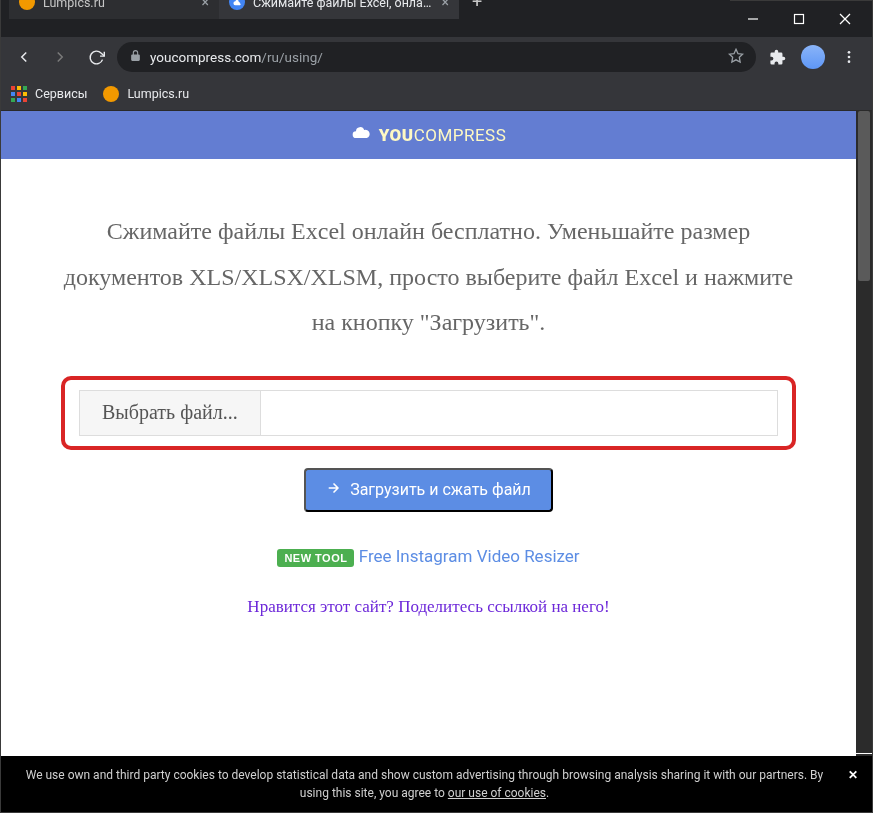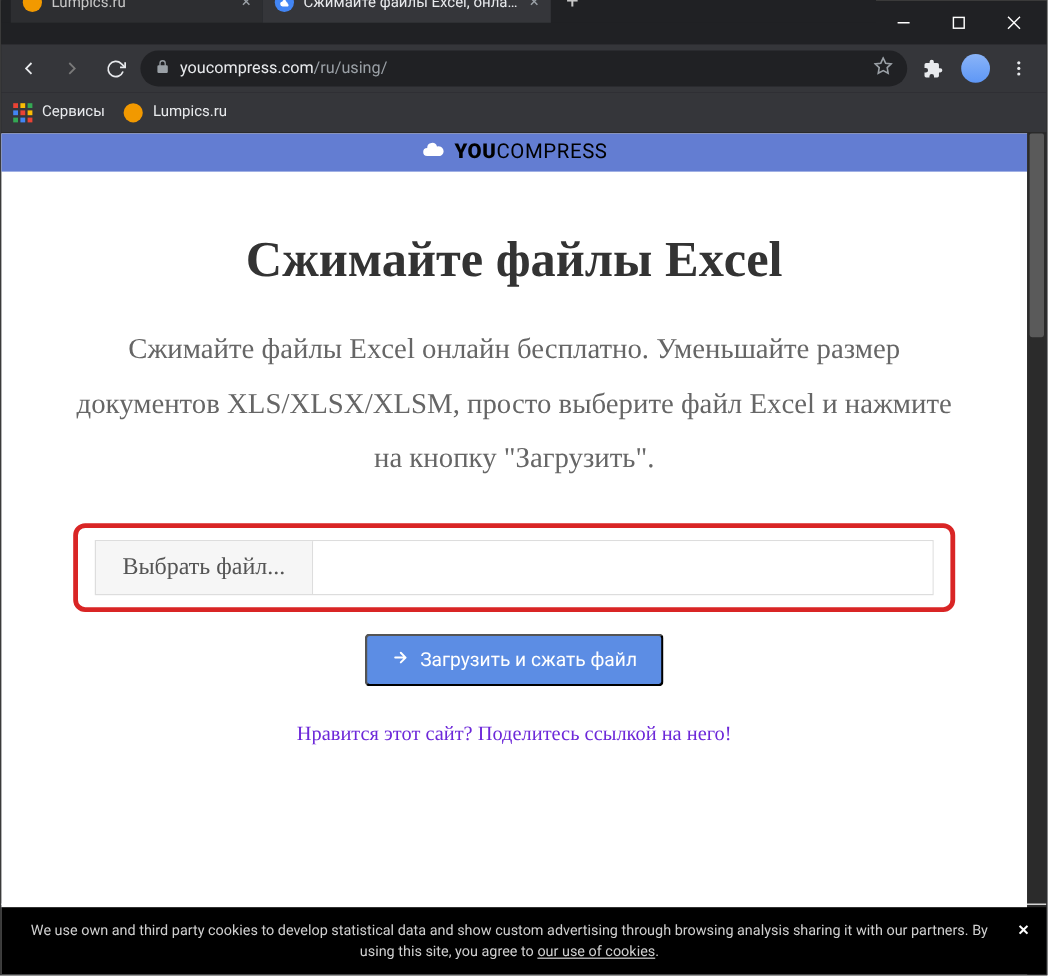--- a/index.html
+++ b/index.html
@@ -50,21 +50,21 @@
 .apps-icon span:nth-child(9){background:#ea4335;}
 .bm-fav { width: 16px; height: 16px; border-radius: 50%; background: #f29900; }
 
 
 .viewport { flex: 1; position: relative; overflow: hidden; }
 .page-scroll { position:absolute; inset:0; right:16px; background:#fff; overflow:hidden; }
 .scrollbar-track { position:absolute; right:0; top:0; width:16px; height:100%; background:#2b2b2b; }
 .scrollbar-thumb { position:absolute; right:2px; top:0; width:12px; height:170px; background:#5a5a5a; border-radius:2px; }
 
 
-.site-header { height: 32px; background: #637dd2; display: flex; align-items: center; justify-content: center; gap: 8px; color: #000000; font-weight: 600; letter-spacing: 0.5px; font-size: 17px; }
+.site-header { height: 48px; background: #637dd2; display: flex; align-items: center; justify-content: center; gap: 8px; color: #fef9c3; font-weight: 600; letter-spacing: 0.5px; font-size: 17px; }
 .site-header svg { width:20px; height:20px; fill:#fff; }
 .page-body { padding: 50px 60px 0; text-align: center; color: #555; }
 .h1 { font-family: Georgia, "Times New Roman", serif; font-size: 42px; font-weight: 700; color: #333; margin-bottom: 28px; }
 .desc { font-family: Georgia, serif; font-size: 24px; line-height: 1.9; color: #666; margin-bottom: 30px; }
 
 .highlight-box { border: 4px solid #d92525; border-radius: 10px; padding: 10px 14px; margin: 0 0 18px; }
 .file-row { display: flex; border: 1px solid #ddd; height: 46px; }
 .file-btn { background: #f6f6f6; border-right: 1px solid #ddd; padding: 0 22px; display: flex; align-items: center; font-family: Georgia, serif; font-size: 20px; color: #555; }
 .file-path { flex: 1; background: #fff; }
 
@@ -194,39 +194,42 @@
     <div class="page-scroll">
 
       <div class="site-header">
         <span><svg viewBox="0 0 24 24">
               <path d="M19 18H6a4 4 0 0 1 0-8 5 5 0 0 1 9.8-1.5A4.5 4.5 0 0 1 19 18z"></path>
             </svg></span>
         <span><b>YOU</b><span style="font-weight:400;">COMPRESS</span></span>
       </div>
 
       <div class="page-body">
-        <h1 class="h1">Сжимайте файлы Excel</h1>
         <p class="desc">Сжимайте файлы Excel онлайн бесплатно. Уменьшайте размер документов XLS/XLSX/XLSM, просто выберите файл Excel и нажмите на кнопку "Загрузить".</p>
 
         <div class="highlight-box">
           <div class="file-row">
             <div class="file-btn">Выбрать файл...</div>
             <div class="file-path"></div>
           </div>
         </div>
 
         <div>
           <button class="upload-btn">
             <span><svg viewBox="0 0 24 24">
                   <path d="M5 12h12m-5-6 6 6-6 6" stroke="#fff" stroke-width="2.5" fill="none" stroke-linecap="round" stroke-linejoin="round"></path>
                 </svg></span>
             <span>Загрузить и сжать файл</span>
           </button>
         </div>
 
+        <div class="newtool-row">
+          <span class="badge">NEW TOOL</span>
+          <span class="newtool-link">Free Instagram Video Resizer</span>
+        </div>
 
         <div class="share-row">Нравится этот сайт? Поделитесь ссылкой на него!</div>
       </div>
 
     </div>
     <div class="scrollbar-track">
       <div class="scrollbar-thumb"></div>
     </div>
 
     <div class="cookie-bar">

